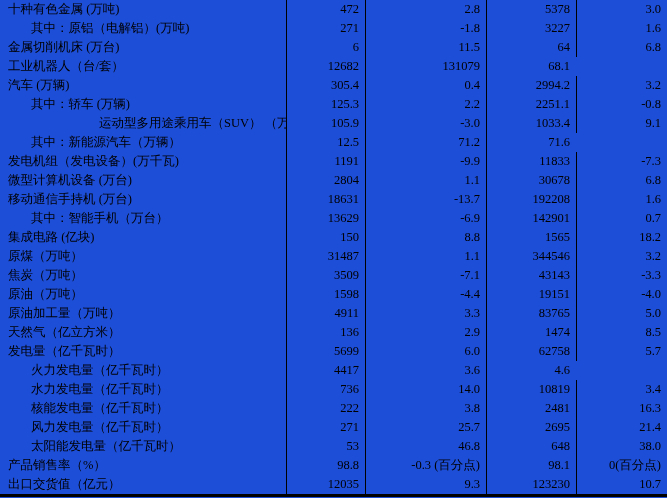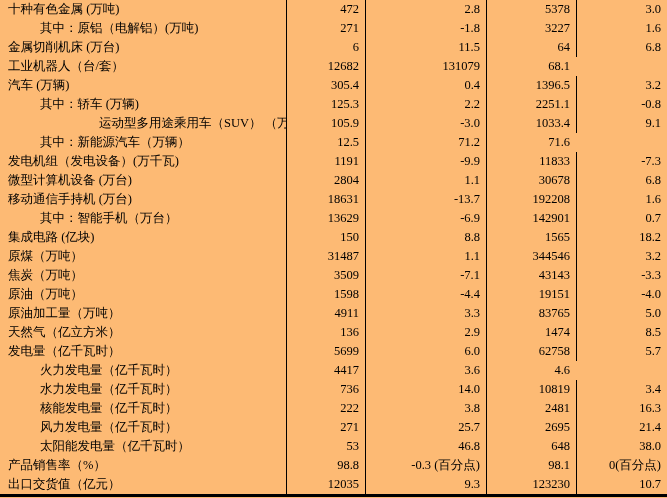--- a/index.html
+++ b/index.html
@@ -4,21 +4,21 @@
 <style>
   * { margin: 0; padding: 0; box-sizing: border-box; }
   html, body {
     background: #ffffff;
     font-family: "Liberation Serif", "DejaVu Serif", serif;
   }
   .page {
     position: relative;
     width: 667px;
     height: 498px;
-    background: #fdba74;
+    background: #1d4ed8;
     overflow: hidden;
   }
   .stat-table {
     width: 667px;
     border-bottom: 3px solid #000000;
     color: #000000;
   }
   .row {
     display: grid;
     grid-template-columns: 286px 79px 121px 90px 91px;
@@ -33,21 +33,21 @@
     line-height: 19px;
     white-space: nowrap;
     overflow: hidden;
   }
   .cell.num {
     justify-content: flex-end;
     padding-right: 6px;
     border-left: 1px solid #000000;
   }
   .cell.name { padding-left: 8px; }
-  .cell.name.indent1 { padding-left: 40px; }
+  .cell.name.indent1 { padding-left: 31px; }
   .cell.name.indent2 { padding-left: 99px; }
 </style>
 </head>
 <body>
 
 <div class="page">
   <div class="stat-table">
       <div class="row">
         <div class="cell name indent0">十种有色金属 (万吨)</div>
         <div class="cell num">472</div>
@@ -72,21 +72,21 @@
       <div class="row">
         <div class="cell name indent0">工业机器人（台/套）</div>
         <div class="cell num">12682</div>
         <div class="cell num">131079</div>
         <div class="cell num">68.1</div>
       </div>
       <div class="row">
         <div class="cell name indent0">汽车 (万辆)</div>
         <div class="cell num">305.4</div>
         <div class="cell num">0.4</div>
-        <div class="cell num">1396.5</div>
+        <div class="cell num">2994.2</div>
         <div class="cell num">3.2</div>
       </div>
       <div class="row">
         <div class="cell name indent1">其中：轿车 (万辆)</div>
         <div class="cell num">125.3</div>
         <div class="cell num">2.2</div>
         <div class="cell num">2251.1</div>
         <div class="cell num">-0.8</div>
       </div>
       <div class="row">

